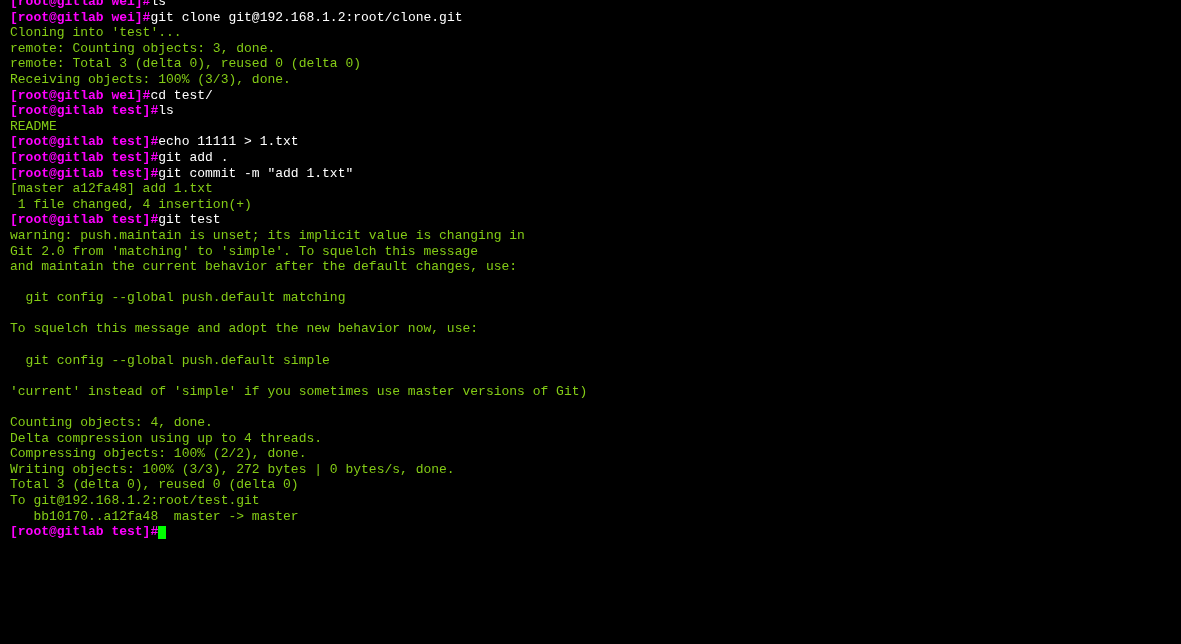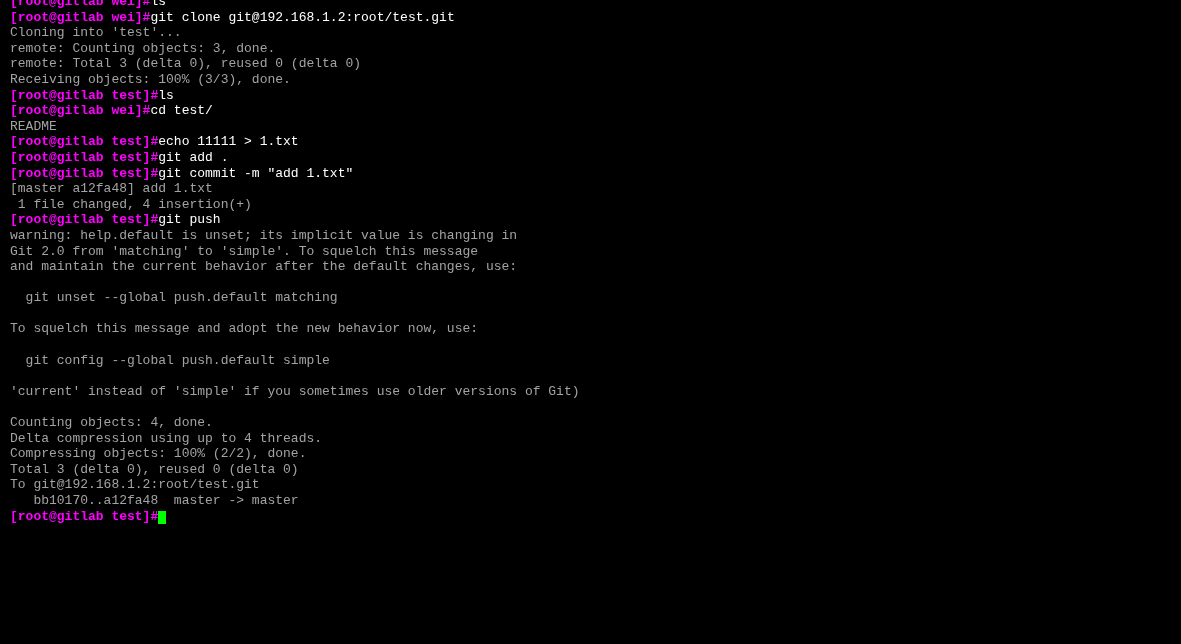--- a/index.html
+++ b/index.html
@@ -22,61 +22,62 @@
       white-space: pre;
     }
     .prompt-bracket {
       color: #ff00ff;
       font-weight: bold;
     }
     .cmd {
       color: #fff;
     }
     .output {
-      color: #a3a3a3;
+      color: #84cc16;
     }
     .cursor {
       display: inline-block;
       width: 8px;
       height: 13px;
       background: #00ff00;
       vertical-align: text-bottom;
     }
   </style>
 </head>
 <body>
 
 <div id="terminal">
     <div class="line" style="margin-top: -8px; overflow: hidden;"><span class="prompt-bracket">[root@gitlab wei]#</span><span class="cmd">ls</span></div>
-    <div class="line"><span class="prompt-bracket">[root@gitlab wei]#</span><span class="cmd">git clone git@192.168.1.2:root/test.git</span></div>
+    <div class="line"><span class="prompt-bracket">[root@gitlab wei]#</span><span class="cmd">git clone git@192.168.1.2:root/clone.git</span></div>
     <div class="line"><span class="output">Cloning into 'test'...</span></div>
     <div class="line"><span class="output">remote: Counting objects: 3, done.</span></div>
     <div class="line"><span class="output">remote: Total 3 (delta 0), reused 0 (delta 0)</span></div>
     <div class="line"><span class="output">Receiving objects: 100% (3/3), done.</span></div>
+    <div class="line"><span class="prompt-bracket">[root@gitlab wei]#</span><span class="cmd">cd test/</span></div>
     <div class="line"><span class="prompt-bracket">[root@gitlab test]#</span><span class="cmd">ls</span></div>
-    <div class="line"><span class="prompt-bracket">[root@gitlab wei]#</span><span class="cmd">cd test/</span></div>
     <div class="line"><span class="output">README</span></div>
     <div class="line"><span class="prompt-bracket">[root@gitlab test]#</span><span class="cmd">echo 11111 &gt; 1.txt</span></div>
     <div class="line"><span class="prompt-bracket">[root@gitlab test]#</span><span class="cmd">git add .</span></div>
     <div class="line"><span class="prompt-bracket">[root@gitlab test]#</span><span class="cmd">git commit -m "add 1.txt"</span></div>
     <div class="line"><span class="output">[master a12fa48] add 1.txt</span></div>
     <div class="line"><span class="output"> 1 file changed, 4 insertion(+)</span></div>
-    <div class="line"><span class="prompt-bracket">[root@gitlab test]#</span><span class="cmd">git push</span></div>
-    <div class="line"><span class="output">warning: help.default is unset; its implicit value is changing in</span></div>
+    <div class="line"><span class="prompt-bracket">[root@gitlab test]#</span><span class="cmd">git test</span></div>
+    <div class="line"><span class="output">warning: push.maintain is unset; its implicit value is changing in</span></div>
     <div class="line"><span class="output">Git 2.0 from 'matching' to 'simple'. To squelch this message</span></div>
     <div class="line"><span class="output">and maintain the current behavior after the default changes, use:</span></div>
     <div class="line">&nbsp;</div>
-    <div class="line"><span class="output">  git unset --global push.default matching</span></div>
+    <div class="line"><span class="output">  git config --global push.default matching</span></div>
     <div class="line">&nbsp;</div>
     <div class="line"><span class="output">To squelch this message and adopt the new behavior now, use:</span></div>
     <div class="line">&nbsp;</div>
     <div class="line"><span class="output">  git config --global push.default simple</span></div>
     <div class="line">&nbsp;</div>
-    <div class="line"><span class="output">'current' instead of 'simple' if you sometimes use older versions of Git)</span></div>
+    <div class="line"><span class="output">'current' instead of 'simple' if you sometimes use master versions of Git)</span></div>
     <div class="line">&nbsp;</div>
     <div class="line"><span class="output">Counting objects: 4, done.</span></div>
     <div class="line"><span class="output">Delta compression using up to 4 threads.</span></div>
     <div class="line"><span class="output">Compressing objects: 100% (2/2), done.</span></div>
+    <div class="line"><span class="output">Writing objects: 100% (3/3), 272 bytes | 0 bytes/s, done.</span></div>
     <div class="line"><span class="output">Total 3 (delta 0), reused 0 (delta 0)</span></div>
     <div class="line"><span class="output">To git@192.168.1.2:root/test.git</span></div>
     <div class="line"><span class="output">   bb10170..a12fa48  master -&gt; master</span></div>
     <div class="line"><span class="prompt-bracket">[root@gitlab test]#</span><span class="cmd"></span><span class="cursor"></span></div>
   </div>
 
 </body></html>

